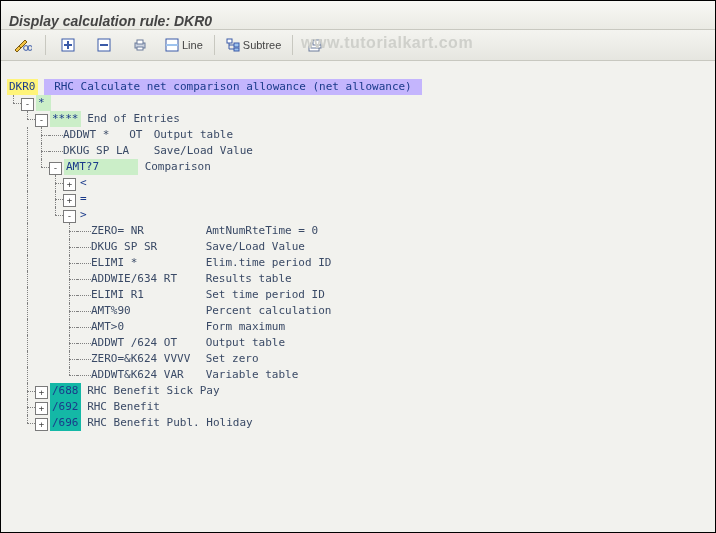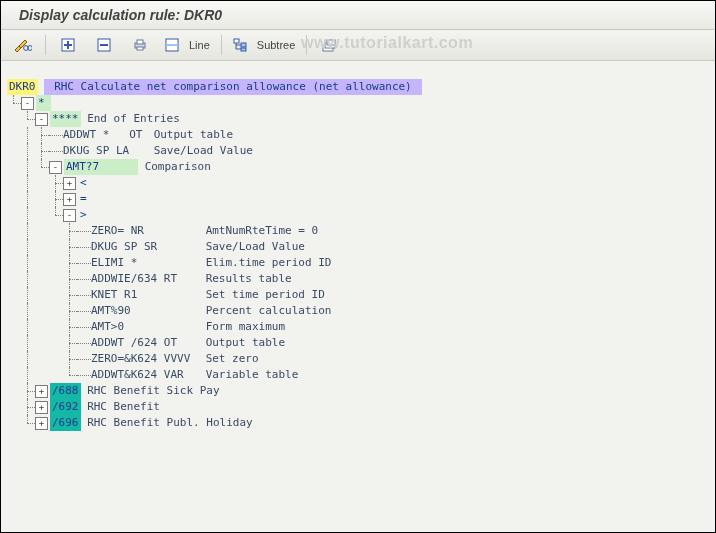--- a/index.html
+++ b/index.html
@@ -12,55 +12,55 @@
     box-sizing:border-box;
     border:1px solid #000;
     position:relative;
     overflow:hidden;
   }
   
   .titlebar{
     height:28px;
     background:linear-gradient(#f8f8f5,#eaeae4);
     border-bottom:1px solid #c8c8c0;
-    display:flex;align-items:center;
-    padding:0 18px;
+    display:flex;align-items:flex-end;
+    padding:0 8px;
     font-style:italic;font-weight:bold;font-size:14px;color:#444;
   }
   
   .toolbar{
     height:30px;
     background:linear-gradient(#f4f4f0,#e6e6e0);
     border-bottom:1px solid #c8c8c0;
     display:flex;align-items:center;gap:4px;
     padding:0 6px;
   }
   .tbtn{
     height:22px;min-width:22px;
     display:flex;align-items:center;justify-content:center;
     border:1px solid transparent;border-radius:3px;
-    padding:0 4px;gap:10px;
+    padding:0 4px;gap:3px;
     cursor:pointer;
   }
   .tbtn svg{display:block}
   .tbtn .lbl{font-size:11px;color:#444}
   .tsep{width:1px;height:20px;background:#c8c8c0;margin:0 2px}
   
   .watermark{
     position:absolute;left:300px;top:33px;
     font-size:16px;font-weight:bold;color:#cfd0cb;letter-spacing:.5px;
     pointer-events:none;user-select:none;
   }
   
   .tree-area{
     padding:18px 6px 6px 6px;
     font-family:"Lucida Console",Consolas,monospace;
     font-size:11px;line-height:16px;color:#3a4a66;
   }
-  .row{display:flex;height:16px}
+  .row{display:flex;align-items:center;height:16px}
   .cell{white-space:pre}
   .rule-code{background:#fff47a;color:#1a3a8a;padding:0 2px}
   .rule-desc{background:#c4b5fd;color:#1a3a8a;padding:0 10px}
   .grp-star{background:#cbeec8;color:#1a3a8a;padding:0 6px 0 2px}
   .grp-end{background:#cbeec8;color:#1a3a8a;padding:0 2px}
   .op{background:#cbeec8;color:#1a3a8a;padding:0 2px}
   .cmp{color:#1a3a8a;padding:0 2px}
   .wage{background:#14b8a6;color:#1a3a8a;padding:0 2px}
   .plain{color:#3a4a66}
   
@@ -277,21 +277,21 @@
     <span class="cell plain js-desc">Results table</span>
   </div>
 
   <div class="row">
     <span class="conn"></span>
     <span class="conn v"></span>
     <span class="conn"></span>
     <span class="conn"></span>
     <span class="conn t js-conn"></span>
     <span class="conn h"></span>
-    <span class="cell plain js-code" style="min-width:108px;display:inline-block">KNET R1</span>
+    <span class="cell plain js-code" style="min-width:108px;display:inline-block">ELIMI R1</span>
     <span class="cell plain"> </span>
     <span class="cell plain js-desc">Set time period ID</span>
   </div>
 
   <div class="row">
     <span class="conn"></span>
     <span class="conn v"></span>
     <span class="conn"></span>
     <span class="conn"></span>
     <span class="conn t js-conn"></span>

